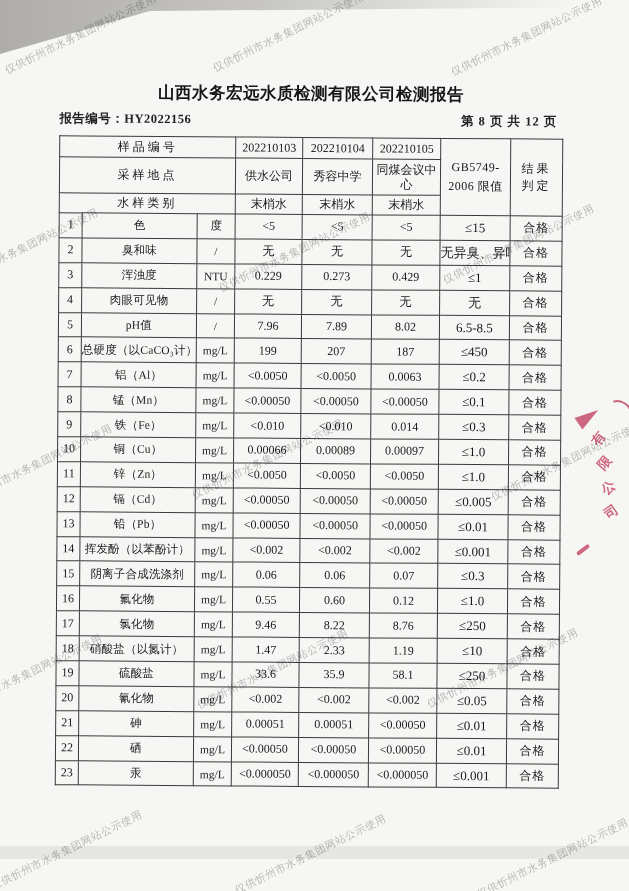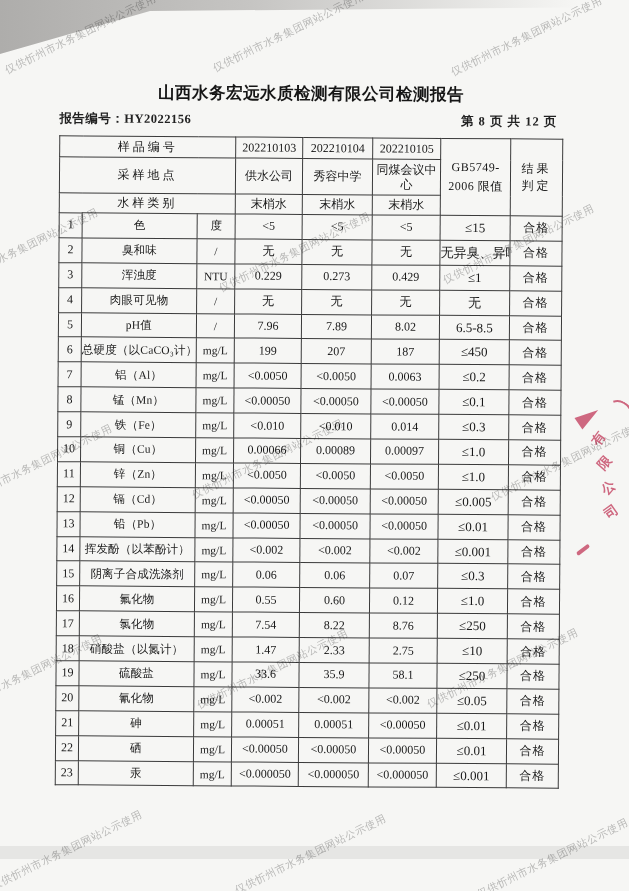--- a/index.html
+++ b/index.html
@@ -311,33 +311,33 @@
     <td class="c-val">0.55</td>
     <td class="c-val">0.60</td>
     <td class="c-val">0.12</td>
     <td class="c-limit">≤1.0</td>
     <td class="c-result">合格</td>
   </tr>
           <tr>
     <td class="c-no">17</td>
     <td class="c-name">氯化物</td>
     <td class="c-unit">mg/L</td>
-    <td class="c-val">7.54</td>
+    <td class="c-val">9.46</td>
     <td class="c-val">8.22</td>
     <td class="c-val">8.76</td>
     <td class="c-limit">≤250</td>
     <td class="c-result">合格</td>
   </tr>
           <tr>
     <td class="c-no">18</td>
     <td class="c-name">硝酸盐（以氮计）</td>
     <td class="c-unit">mg/L</td>
     <td class="c-val">1.47</td>
     <td class="c-val">2.33</td>
-    <td class="c-val">2.75</td>
+    <td class="c-val">1.19</td>
     <td class="c-limit">≤10</td>
     <td class="c-result">合格</td>
   </tr>
           <tr>
     <td class="c-no">19</td>
     <td class="c-name">硫酸盐</td>
     <td class="c-unit">mg/L</td>
     <td class="c-val">33.6</td>
     <td class="c-val">35.9</td>
     <td class="c-val">58.1</td>

